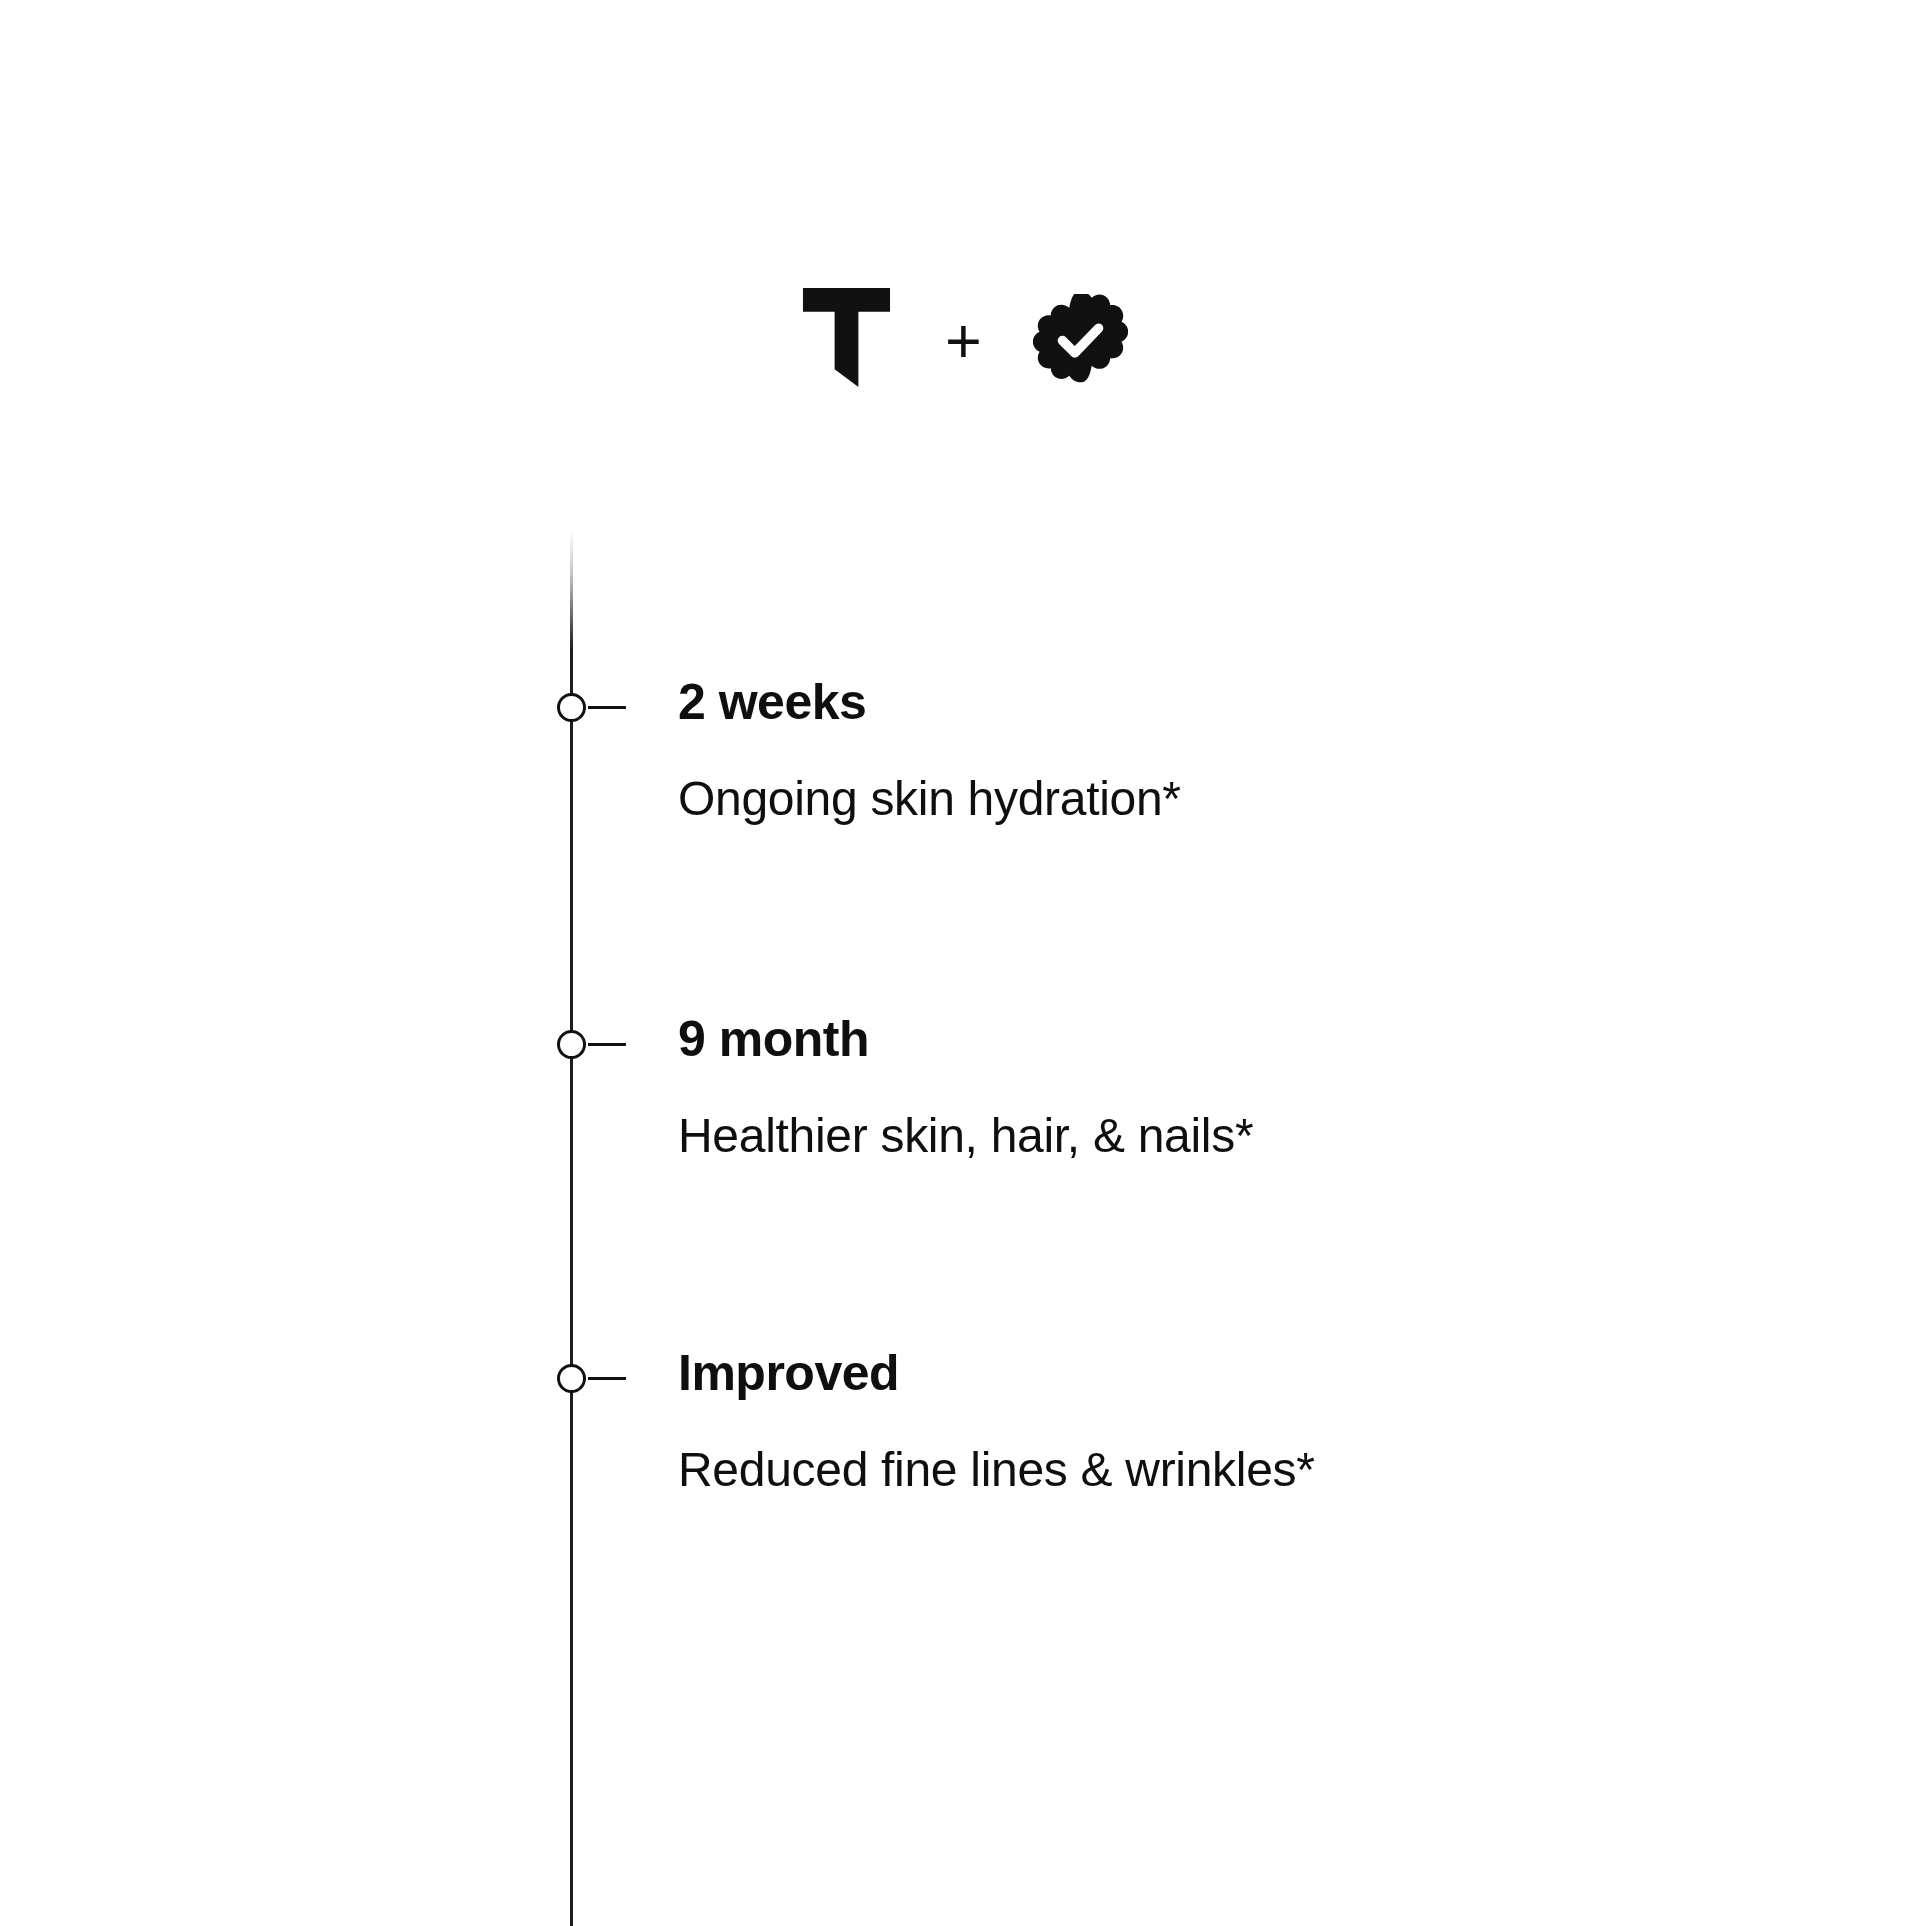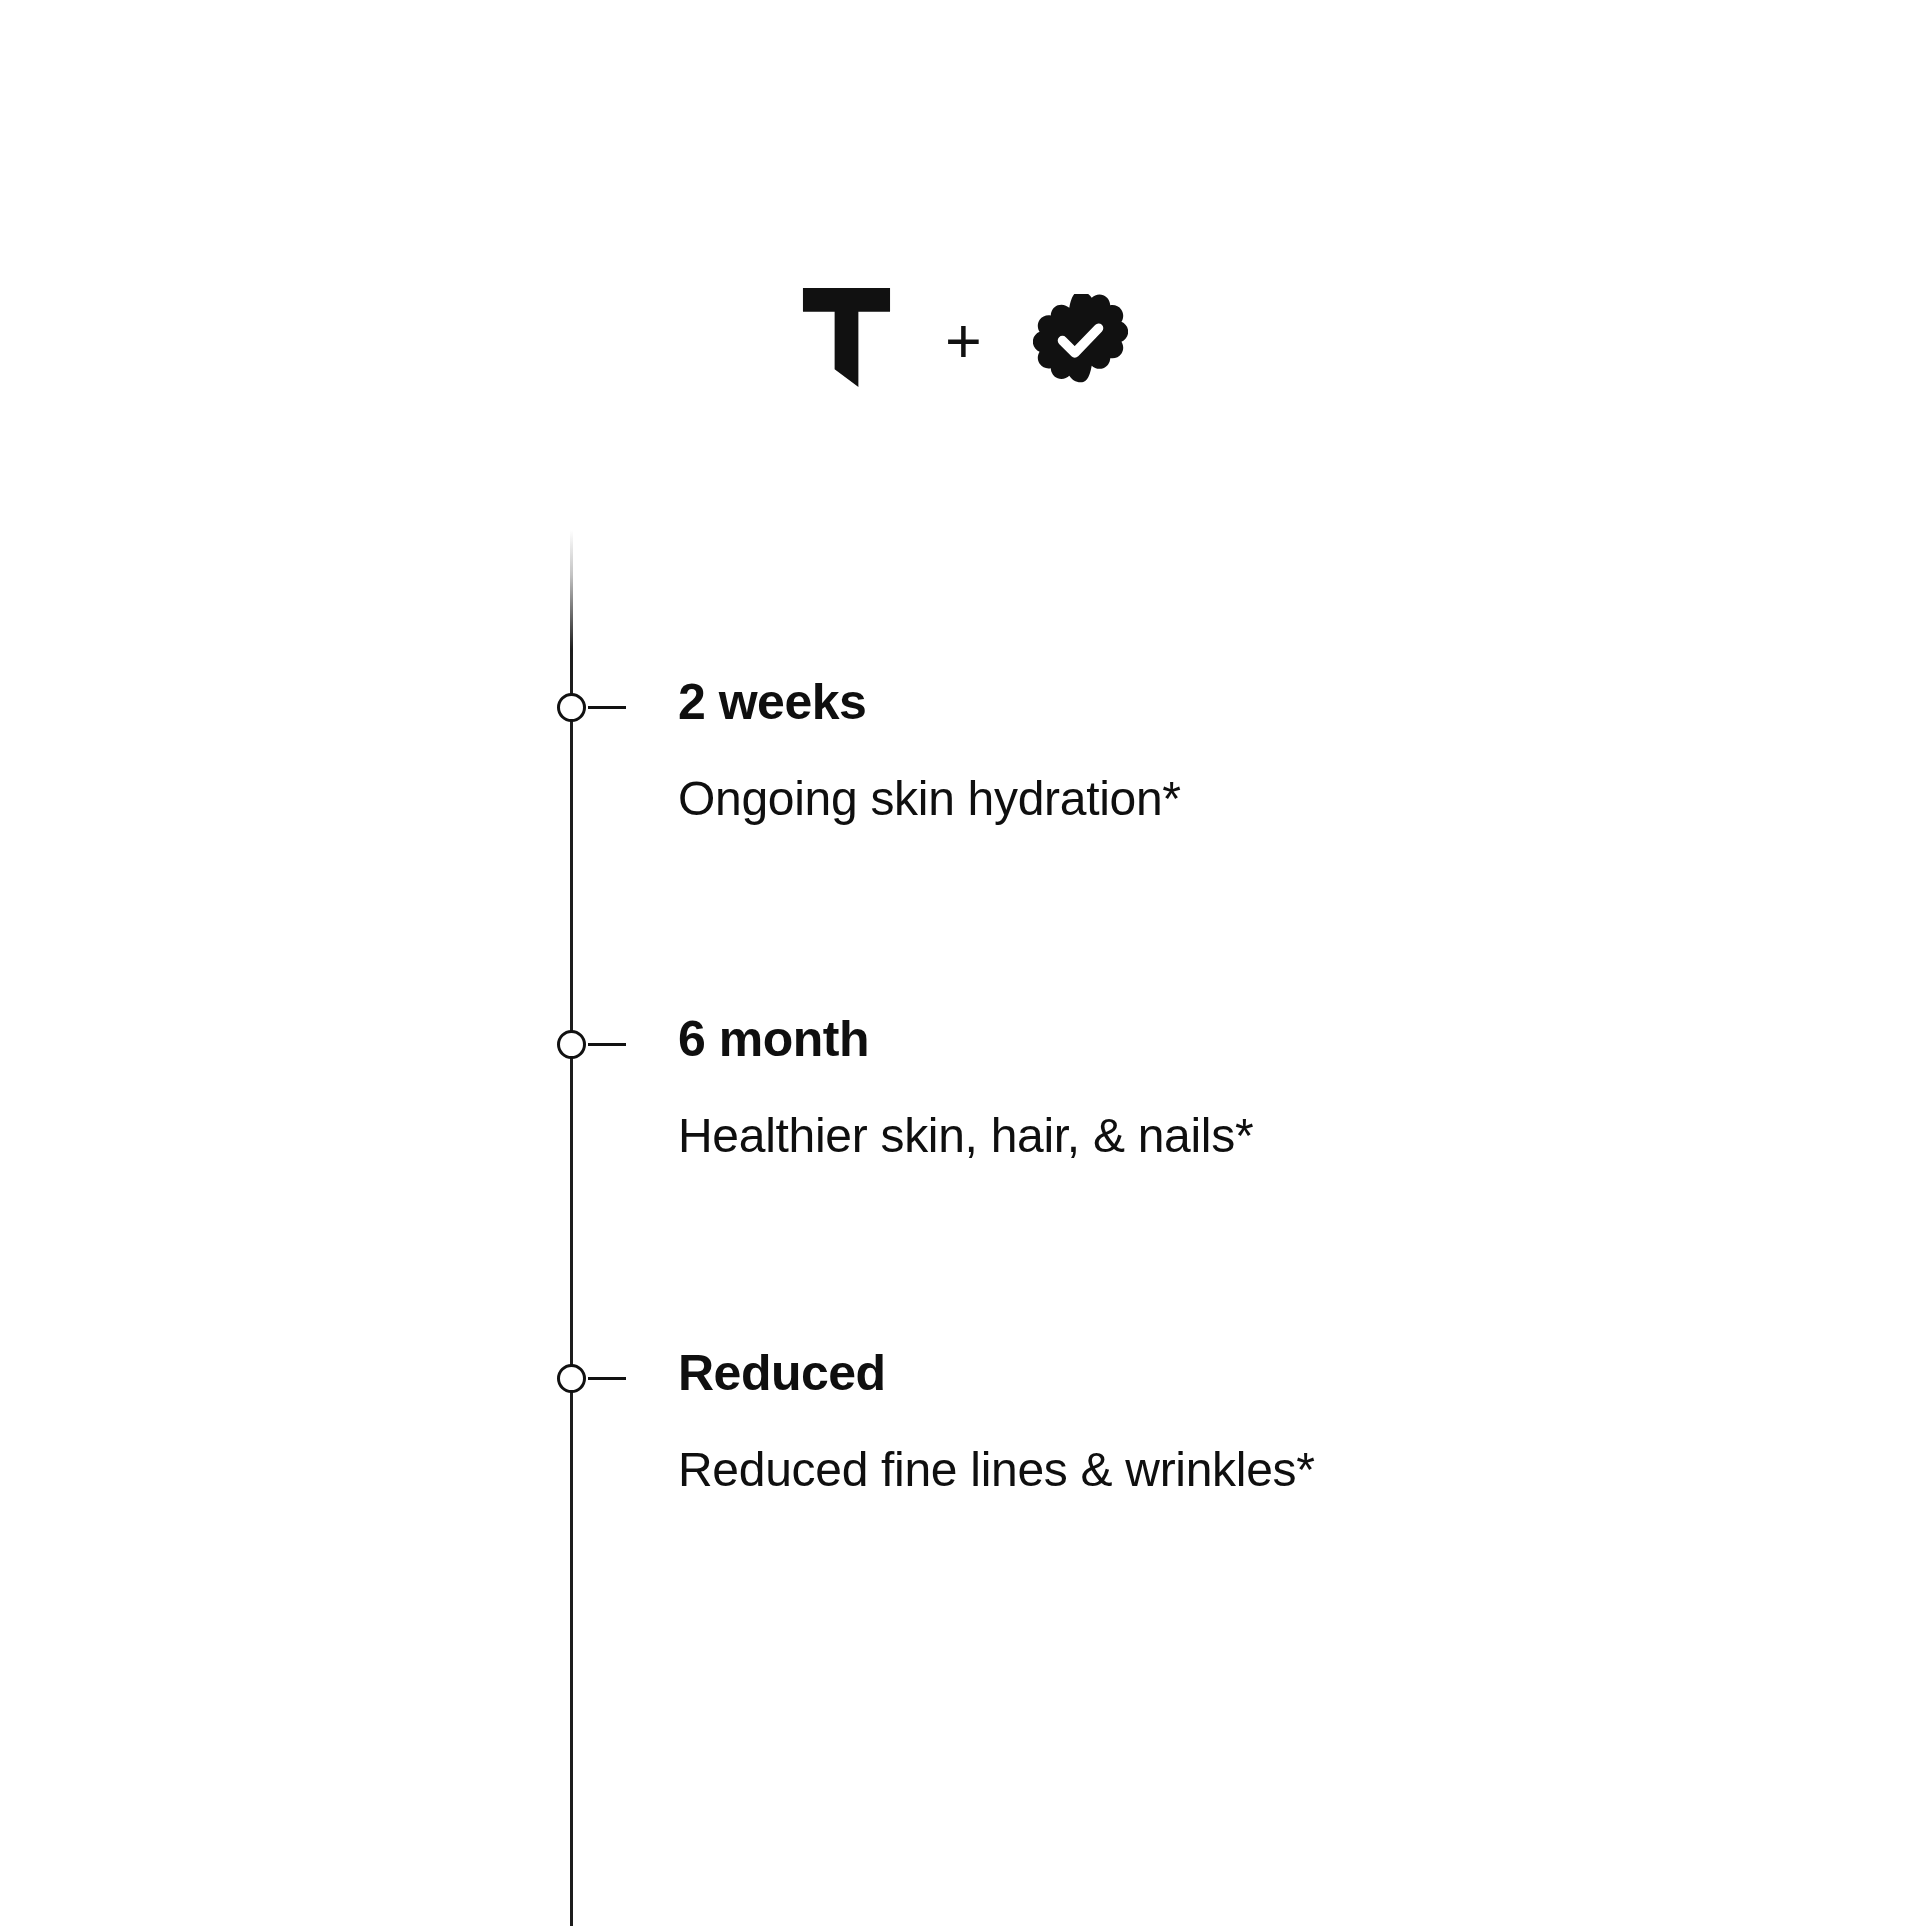--- a/index.html
+++ b/index.html
@@ -147,25 +147,25 @@
   <div class="milestone m1">
     <span class="node-dot"></span>
     <span class="node-stem"></span>
     <div class="milestone-title">2 weeks</div>
     <div class="milestone-desc">Ongoing skin hydration*</div>
   </div>
 
   <div class="milestone m2">
     <span class="node-dot"></span>
     <span class="node-stem"></span>
-    <div class="milestone-title">6 month</div>
+    <div class="milestone-title">9 month</div>
     <div class="milestone-desc">Healthier skin, hair, &amp; nails*</div>
   </div>
 
   <div class="milestone m3">
     <span class="node-dot"></span>
     <span class="node-stem"></span>
-    <div class="milestone-title">Reduced</div>
+    <div class="milestone-title">Improved</div>
     <div class="milestone-desc">Reduced fine lines &amp; wrinkles*</div>
   </div>
 
 </div>
 
 
 </body></html>

